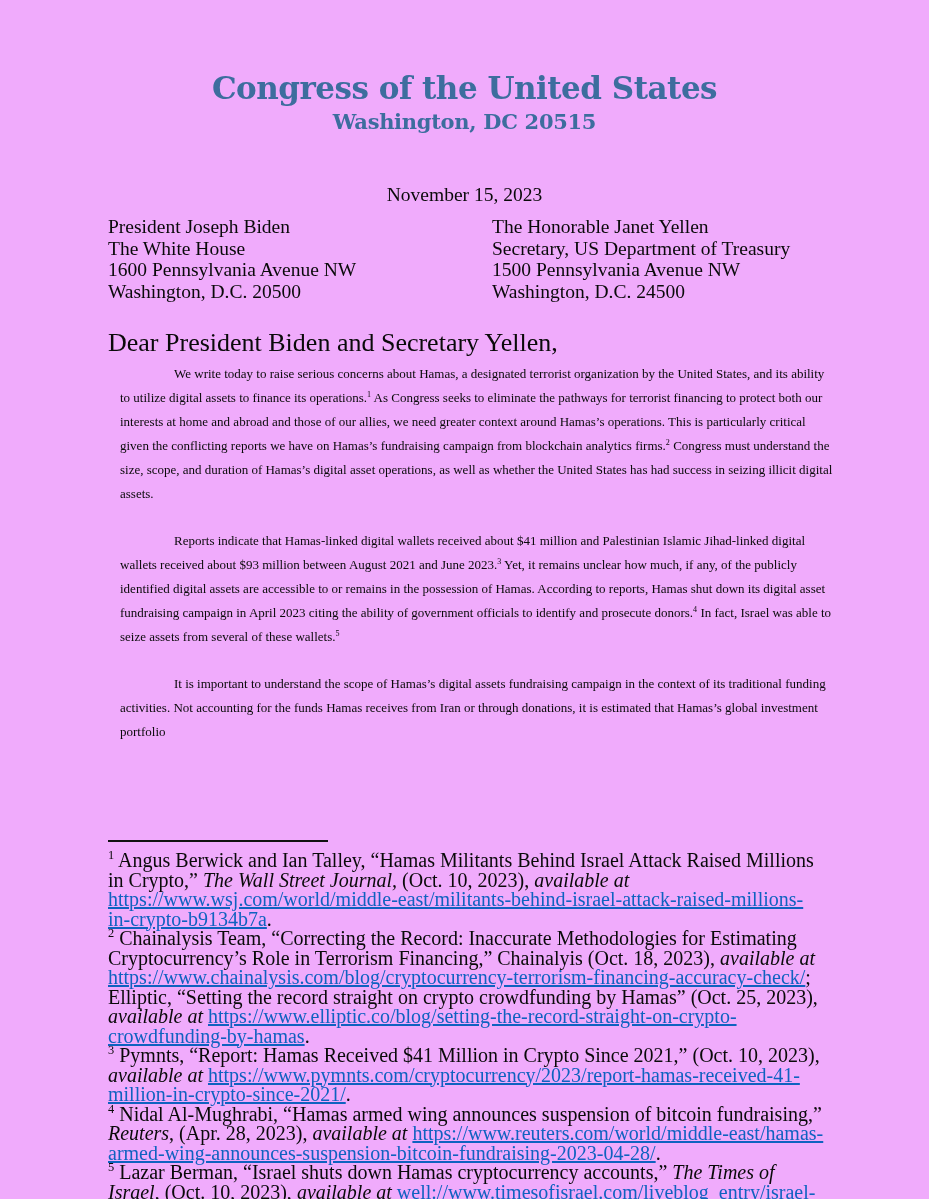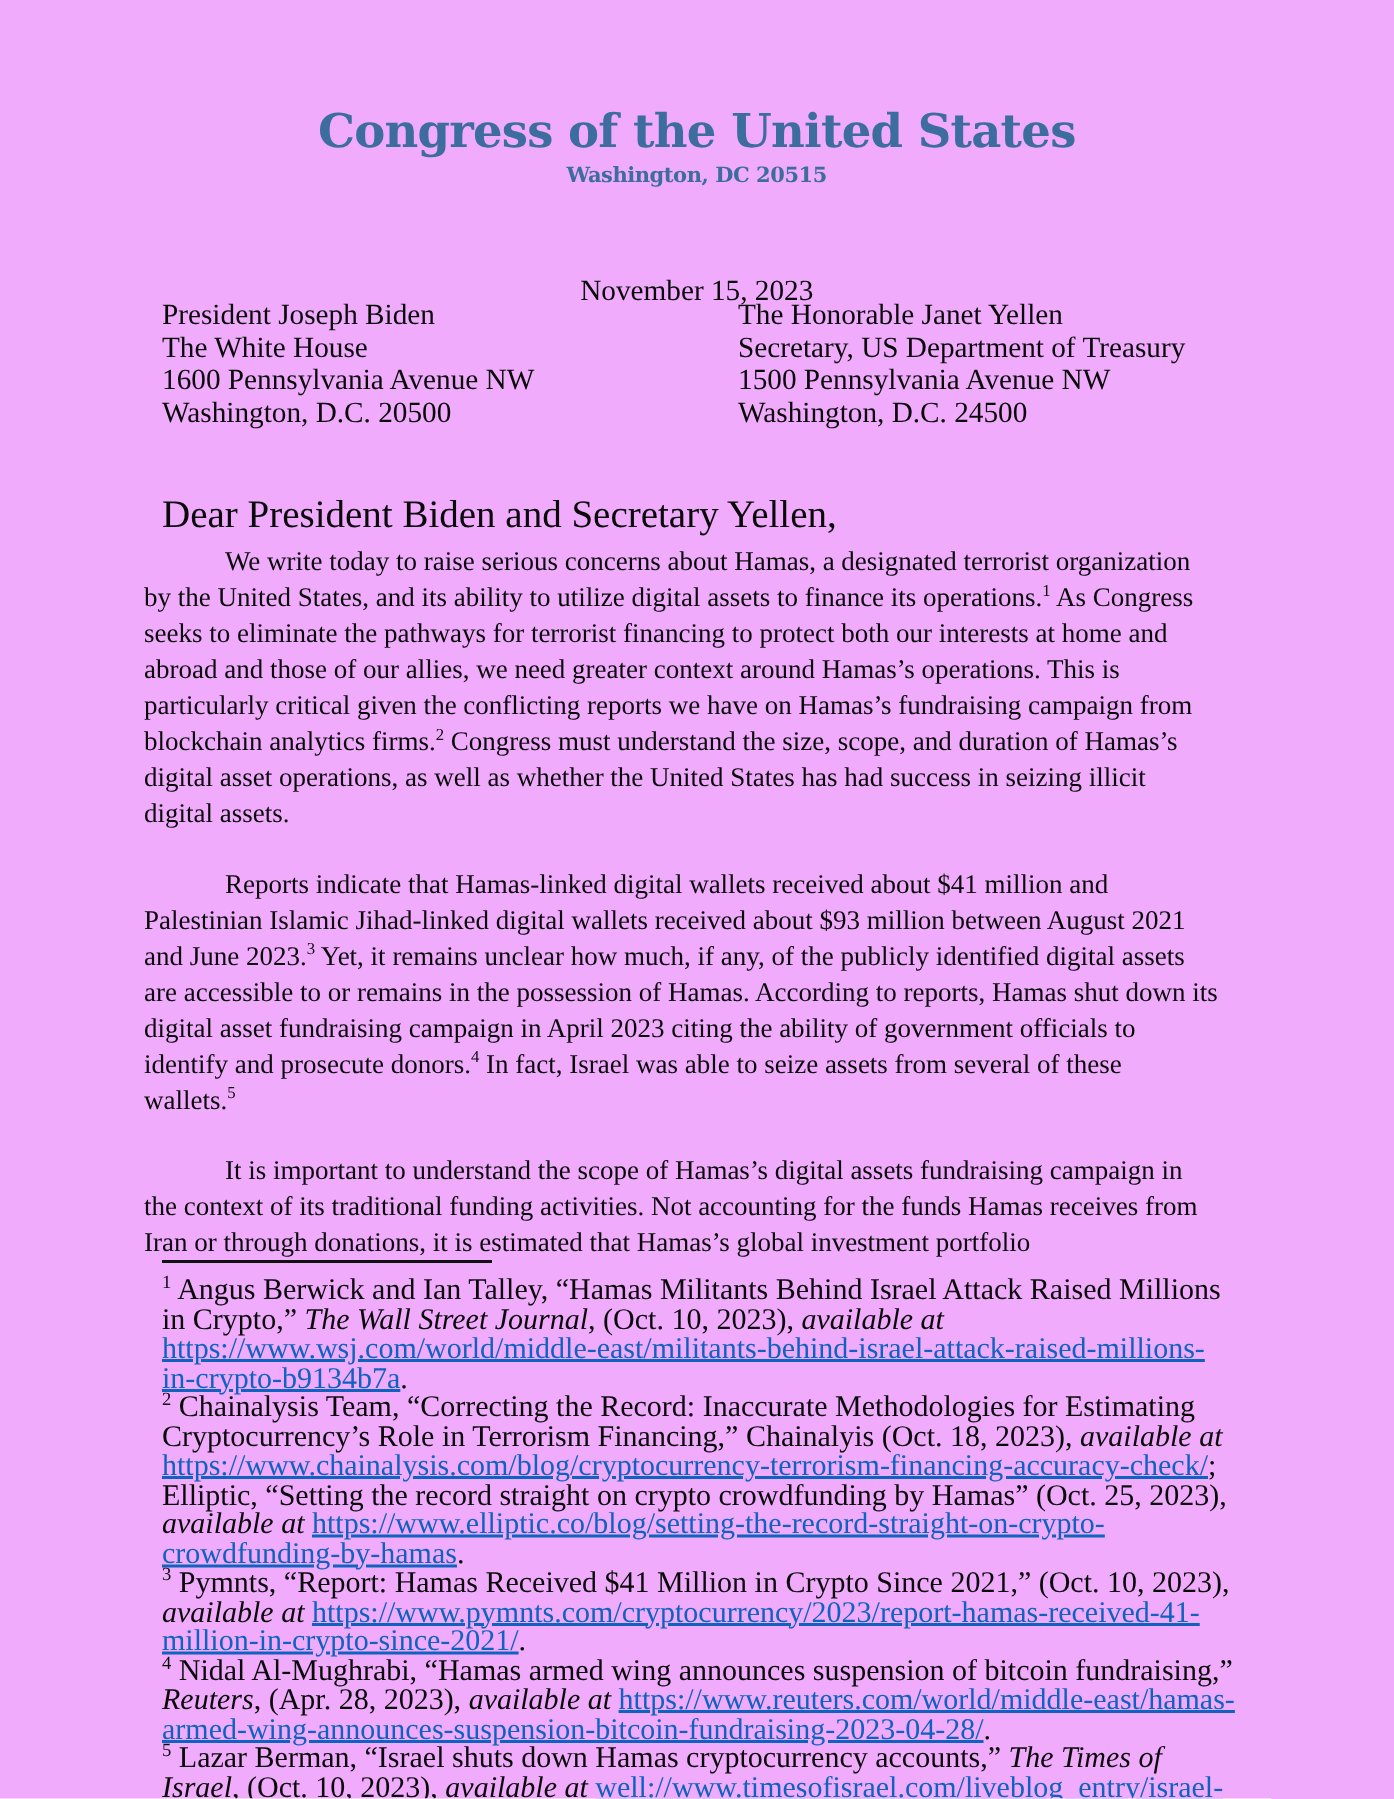--- a/index.html
+++ b/index.html
@@ -23,50 +23,50 @@
     color:var(--lh-color);
   }
   .lh-title{
     font-family:"DejaVu Serif", serif;
     font-size:31px;
     font-weight:bold;
     letter-spacing:-0.5px;
   }
   .lh-sub{
     font-family:"DejaVu Serif", serif;
-    font-size:14px;
+    font-size:21px;
     font-weight:bold;
     margin-top:3px;
     letter-spacing:-0.3px;
   }
   .date{
     position:absolute;
     top:157px; left:0; width:100%;
     text-align:center;
     font-size:19.5px;
     margin-top:27px;
   }
   .recipients{
     position:absolute;
-    top:200px; left:108px; width:716px;
+    top:216px; left:108px; width:716px;
     display:flex;
     font-size:19.5px;
     line-height:21.5px;
   }
   .recip-col-left{width:384px;}
   .recip-col-right{flex:1;}
   .salutation{
     position:absolute;
     top:328px; left:108px;
     font-size:26px;
   }
   .body-text{
     position:absolute;
-    top:362px; left:96px; width:716px;
-    font-size:18px;
+    top:362px; left:120px; width:716px;
+    font-size:13px;
     line-height:24px;
   }
   .body-text p{
     margin:0 0 23px 0;
     text-indent:54px;
   }
   .footnotes{
     position:absolute;
     top:840px; left:108px; width:716px;
     font-size:20px;

